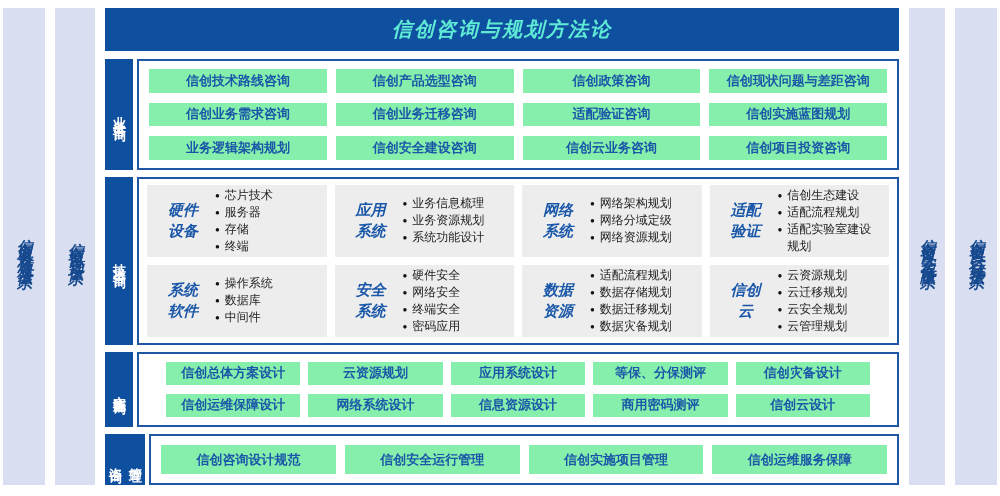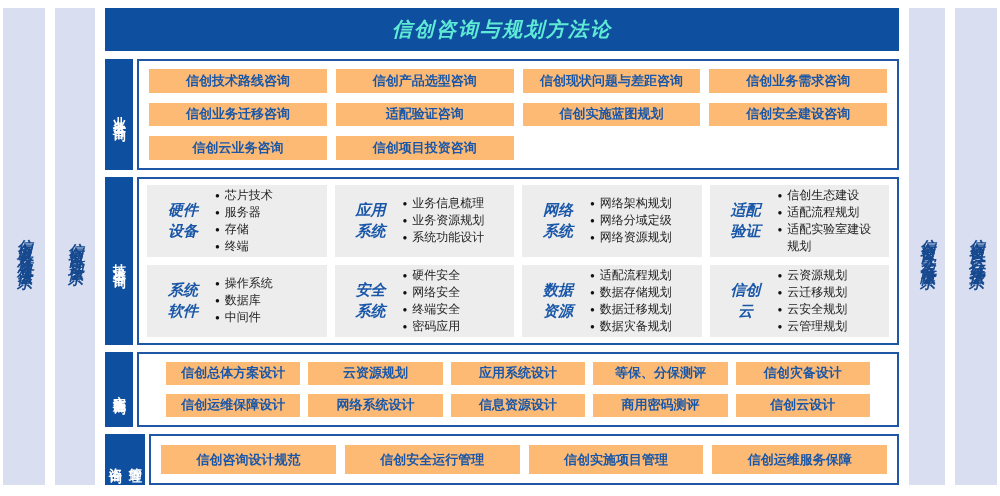--- a/index.html
+++ b/index.html
@@ -97,21 +97,21 @@
   .s-implement .section-content {
     grid-template-columns:repeat(5,1fr);
     gap:9px 8px; padding:8px 27px;
   }
   .s-manage .section-content {
     grid-template-columns:repeat(4,1fr);
     gap:9px; padding:9px 10px;
   }
   
   .item {
-    background:#fdba74;
+    background:#86efac;
     color:#1A57A8;
     font-weight:bold;
     font-size:13px;
     display:flex; align-items:center; justify-content:center;
     text-align:center;
     white-space:nowrap;
     overflow:hidden;
   }
   
   .group {
@@ -168,25 +168,27 @@
       <span>信创咨询与规划方法论</span>
     </div>
 
     <div class="section s-business">
       <div class="section-label">
         <span class="vtext">业务咨询</span>
       </div>
       <div class="section-content">
           <div class="item">信创技术路线咨询</div>
           <div class="item">信创产品选型咨询</div>
+          <div class="item">信创政策咨询</div>
           <div class="item">信创现状问题与差距咨询</div>
           <div class="item">信创业务需求咨询</div>
           <div class="item">信创业务迁移咨询</div>
           <div class="item">适配验证咨询</div>
           <div class="item">信创实施蓝图规划</div>
+          <div class="item">业务逻辑架构规划</div>
           <div class="item">信创安全建设咨询</div>
           <div class="item">信创云业务咨询</div>
           <div class="item">信创项目投资咨询</div>
         </div>
     </div>
 
     <div class="section s-technical">
       <div class="section-label">
         <span class="vtext">技术咨询</span>
       </div>

